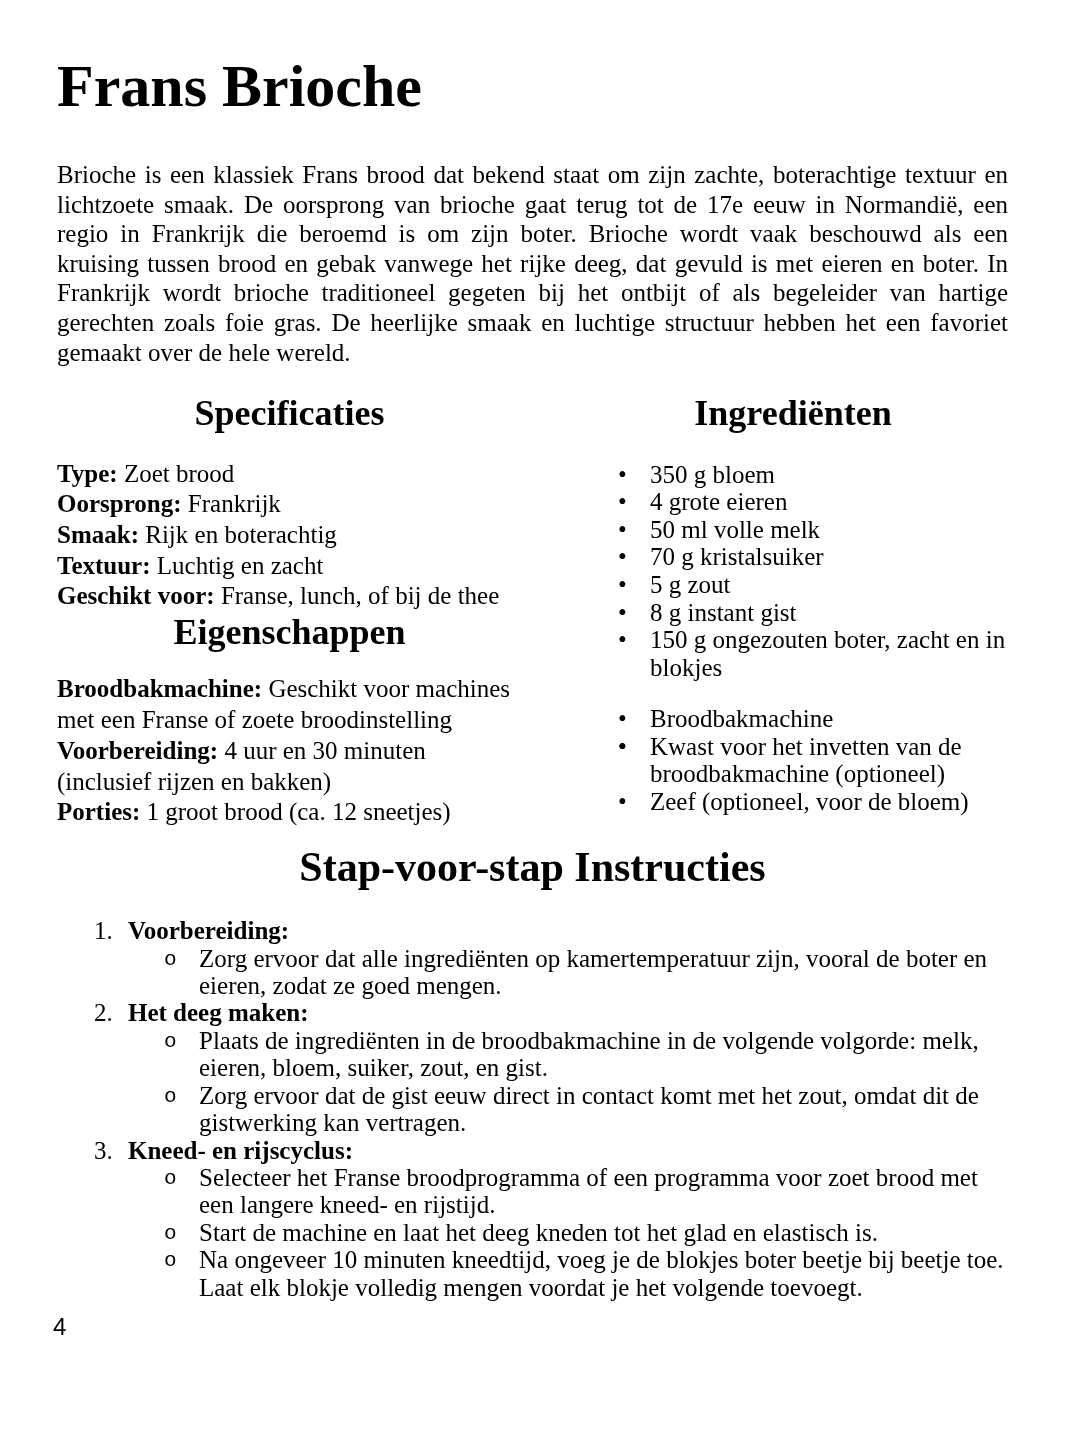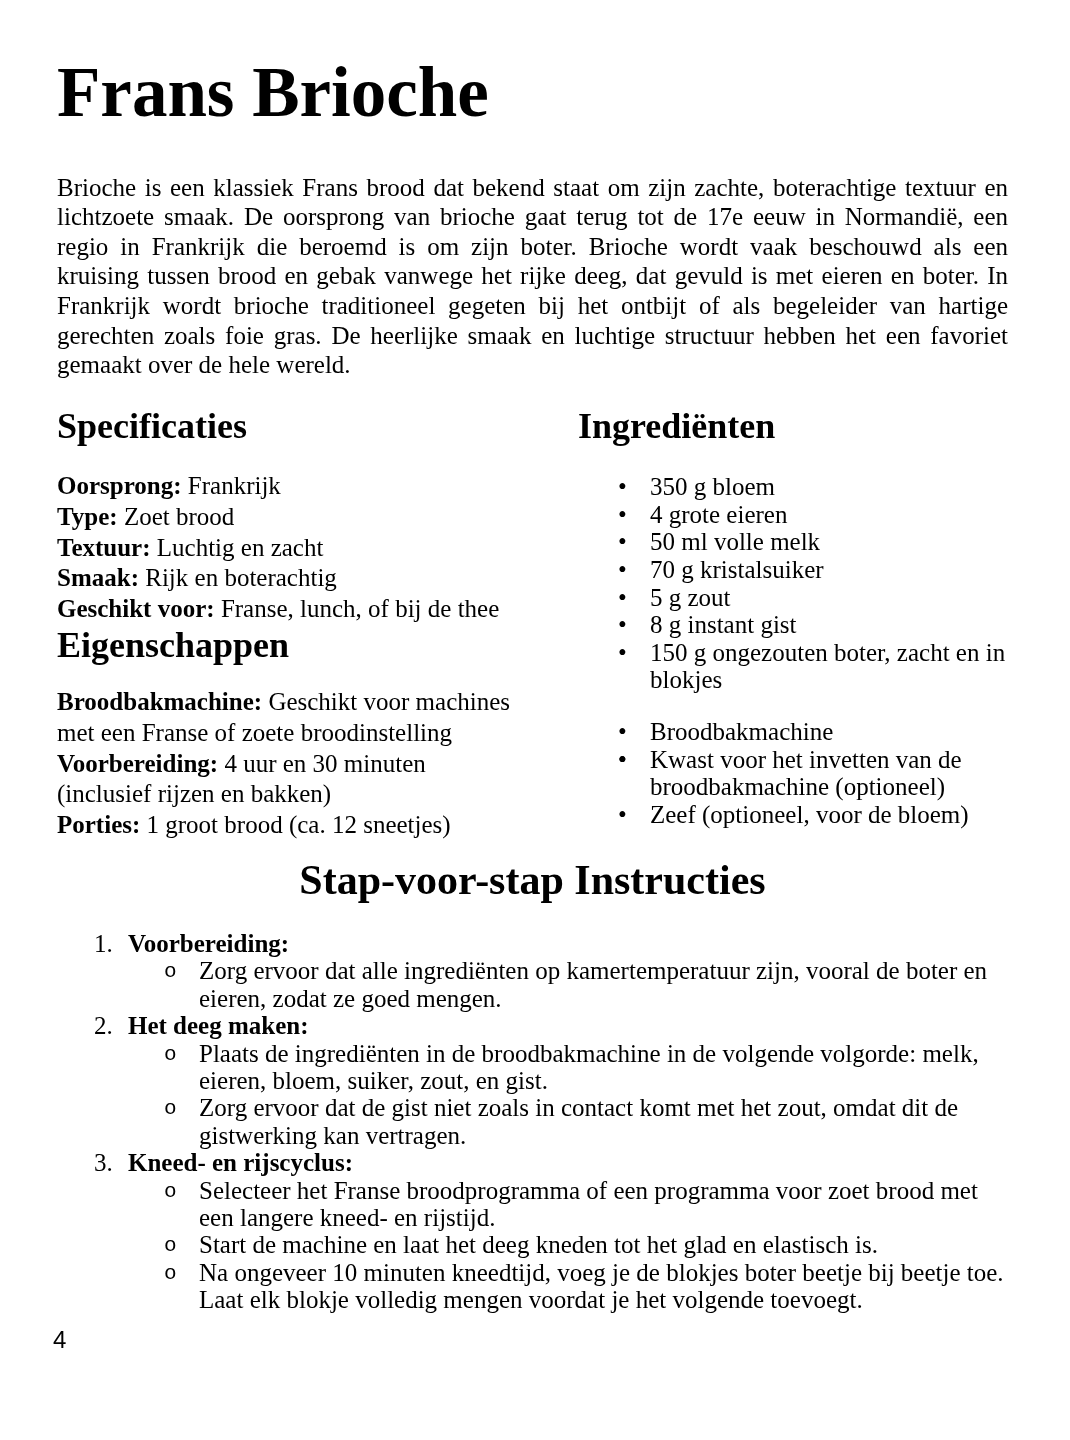--- a/index.html
+++ b/index.html
@@ -14,21 +14,21 @@
     color: #000000;
     font-family: "Liberation Serif", "DejaVu Serif", serif;
   }
   .page {
     box-sizing: border-box;
     width: 1070px;
     height: 1440px;
     padding: 0 62px 0 57px;
   }
   .title {
-    font-size: 71px;
+    font-size: 60px;
     line-height: 1.15;
     font-weight: bold;
     margin: 52px 0 0 0;
     letter-spacing: 0;
   }
   .intro {
     font-size: 25px;
     line-height: 29.6px;
     text-align: justify;
     margin: 39px 0 0 0;
@@ -37,20 +37,21 @@
     display: grid;
     grid-template-columns: 521px 430px;
     margin-top: 26px;
   }
   .col-left { padding-right: 56px; }
   h3.section {
     font-size: 36px;
     line-height: 1.15;
     font-weight: bold;
     margin: 0;
+    text-align: center;
   }
   h2.section {
     font-size: 42px;
     line-height: 1.15;
     font-weight: bold;
     margin: 15px 0 0 0;
     text-align: center;
   }
   .h3-eigenschappen { margin-top: 26px; }
   .h3-keukengerei  { margin-top: 17px; }
@@ -122,24 +123,24 @@
 <div class="page">
 
   <h1 class="title">Frans Brioche</h1>
 
   <p class="intro">Brioche is een klassiek Frans brood dat bekend staat om zijn zachte, boterachtige textuur en lichtzoete smaak. De oorsprong van brioche gaat terug tot de 17e eeuw in Normandië, een regio in Frankrijk die beroemd is om zijn boter. Brioche wordt vaak beschouwd als een kruising tussen brood en gebak vanwege het rijke deeg, dat gevuld is met eieren en boter. In Frankrijk wordt brioche traditioneel gegeten bij het ontbijt of als begeleider van hartige gerechten zoals foie gras. De heerlijke smaak en luchtige structuur hebben het een favoriet gemaakt over de hele wereld.</p>
 
   <div class="columns">
     <div class="col-left">
       <h3 class="section">Specificaties</h3>
       <div class="kv-list" id="spec-list">
+          <div class="kv"><b>Type: </b><span>Zoet brood</span></div>
           <div class="kv"><b>Oorsprong: </b><span>Frankrijk</span></div>
-          <div class="kv"><b>Type: </b><span>Zoet brood</span></div>
+          <div class="kv"><b>Smaak: </b><span>Rijk en boterachtig</span></div>
           <div class="kv"><b>Textuur: </b><span>Luchtig en zacht</span></div>
-          <div class="kv"><b>Smaak: </b><span>Rijk en boterachtig</span></div>
           <div class="kv"><b>Geschikt voor: </b><span>Franse, lunch, of bij de thee</span></div>
         </div>
 
       <h3 class="section h3-eigenschappen">Eigenschappen</h3>
       <div class="kv-list" id="props-list">
           <div class="kv"><b>Broodbakmachine: </b><span>Geschikt voor machines met een Franse of zoete broodinstelling</span></div>
           <div class="kv"><b>Voorbereiding: </b><span>4 uur en 30 minuten (inclusief rijzen en bakken)</span></div>
           <div class="kv"><b>Porties: </b><span>1 groot brood (ca. 12 sneetjes)</span></div>
         </div>
     </div>
@@ -170,21 +171,21 @@
       <li class="step">
         <div class="step-head"><span class="step-num">1.</span><b class="step-title">Voorbereiding:</b></div>
         <ul class="substeps">
           <li><span class="sub-bullet">o</span><span class="sub-text">Zorg ervoor dat alle ingrediënten op kamertemperatuur zijn, vooral de boter en eieren, zodat ze goed mengen.</span></li>
         </ul>
       </li>
       <li class="step">
         <div class="step-head"><span class="step-num">2.</span><b class="step-title">Het deeg maken:</b></div>
         <ul class="substeps">
           <li><span class="sub-bullet">o</span><span class="sub-text">Plaats de ingrediënten in de broodbakmachine in de volgende volgorde: melk, eieren, bloem, suiker, zout, en gist.</span></li>
-          <li><span class="sub-bullet">o</span><span class="sub-text">Zorg ervoor dat de gist niet zoals in contact komt met het zout, omdat dit de gistwerking kan vertragen.</span></li>
+          <li><span class="sub-bullet">o</span><span class="sub-text">Zorg ervoor dat de gist eeuw direct in contact komt met het zout, omdat dit de gistwerking kan vertragen.</span></li>
         </ul>
       </li>
       <li class="step">
         <div class="step-head"><span class="step-num">3.</span><b class="step-title">Kneed- en rijscyclus:</b></div>
         <ul class="substeps">
           <li><span class="sub-bullet">o</span><span class="sub-text">Selecteer het Franse broodprogramma of een programma voor zoet brood met een langere kneed- en rijstijd.</span></li>
           <li><span class="sub-bullet">o</span><span class="sub-text">Start de machine en laat het deeg kneden tot het glad en elastisch is.</span></li>
           <li><span class="sub-bullet">o</span><span class="sub-text">Na ongeveer 10 minuten kneedtijd, voeg je de blokjes boter beetje bij beetje toe. Laat elk blokje volledig mengen voordat je het volgende toevoegt.</span></li>
         </ul>
       </li>

